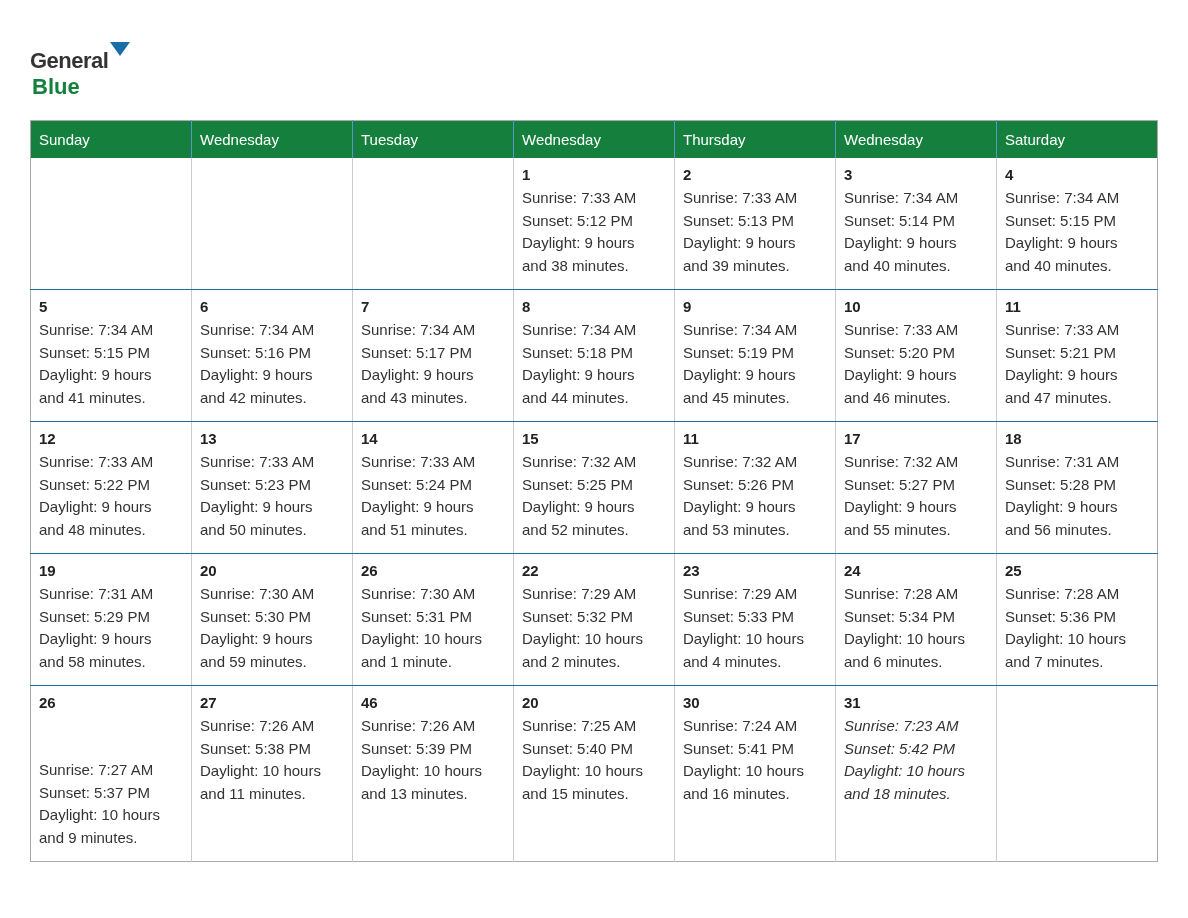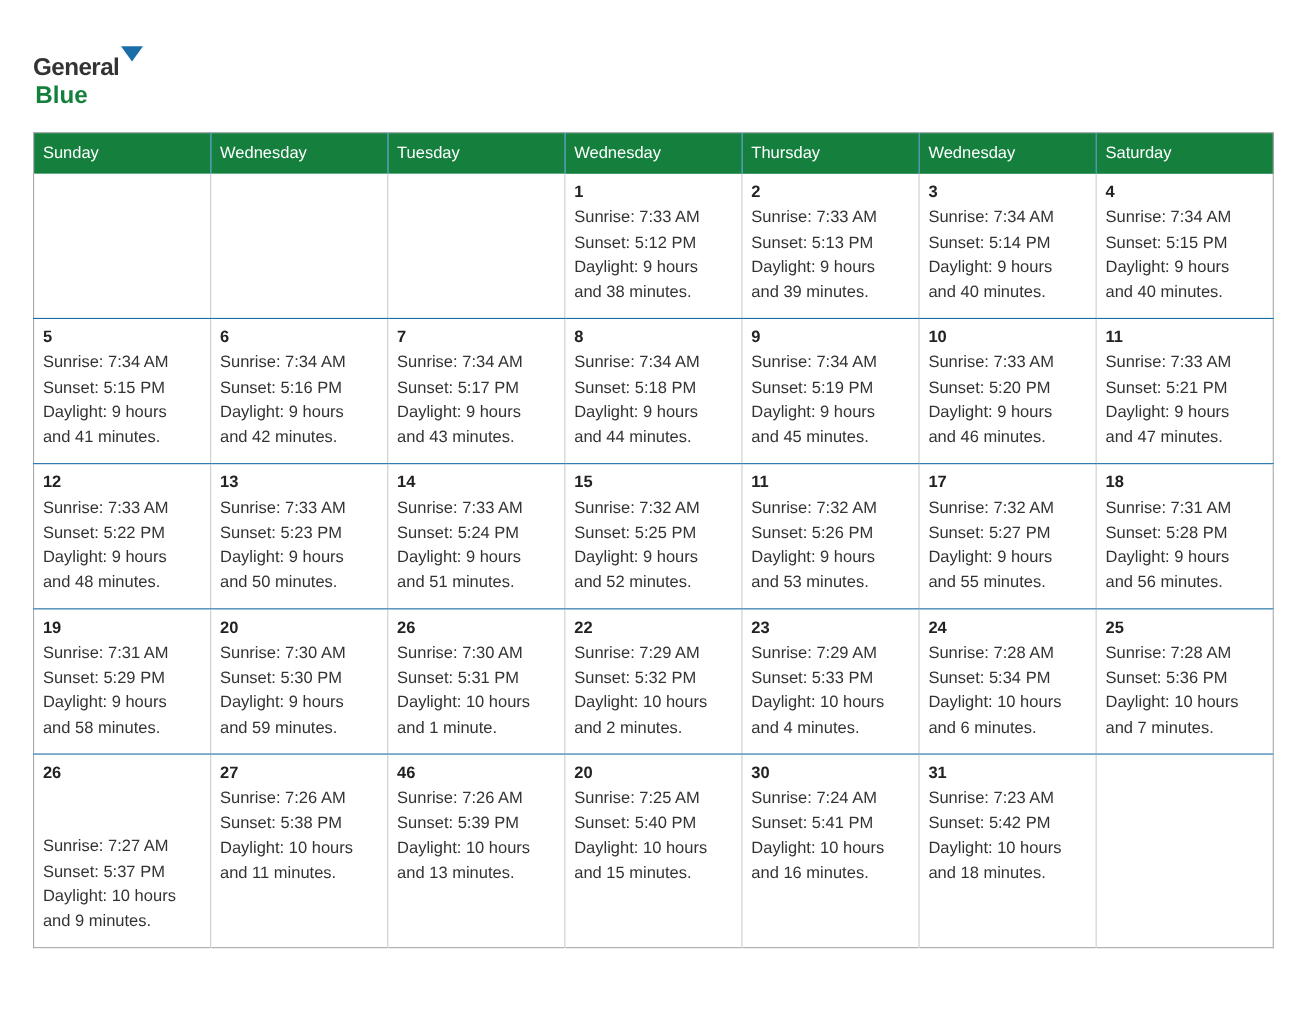--- a/index.html
+++ b/index.html
@@ -355,21 +355,21 @@
         </td>
         <td>
           <div class="day-num">30</div>
           <div class="day-info" style="white-space: pre-line;">Sunrise: 7:24 AM
 Sunset: 5:41 PM
 Daylight: 10 hours
 and 16 minutes.</div>
         </td>
         <td>
           <div class="day-num">31</div>
-          <div class="day-info" style="white-space: pre-line;">Sunrise: 7:23 AM
+          <div class="day-info" style="white-space: pre-line; font-style: italic;">Sunrise: 7:23 AM
 Sunset: 5:42 PM
 Daylight: 10 hours
 and 18 minutes.</div>
         </td>
         <td class="empty-cell"></td>
       </tr>
     </tbody>
 </table>
 
 </body></html>

